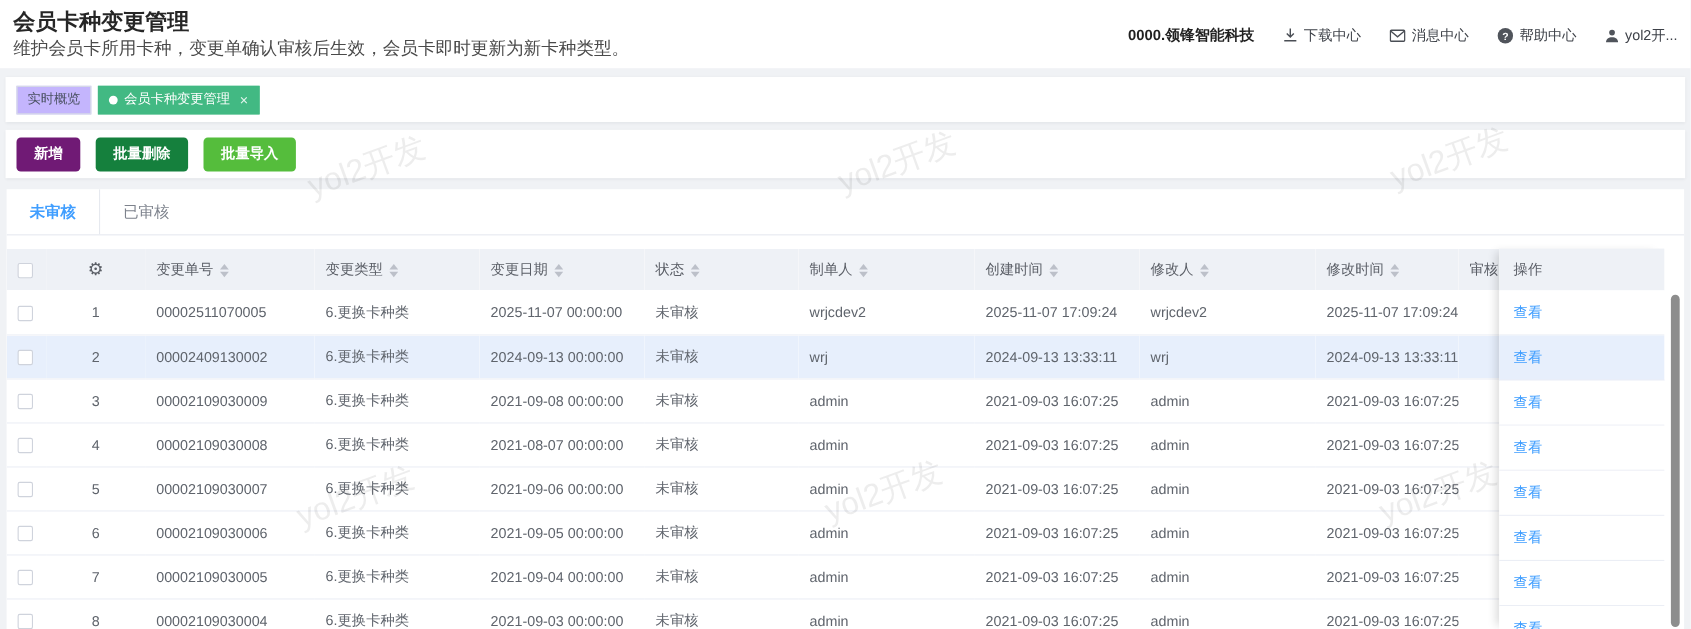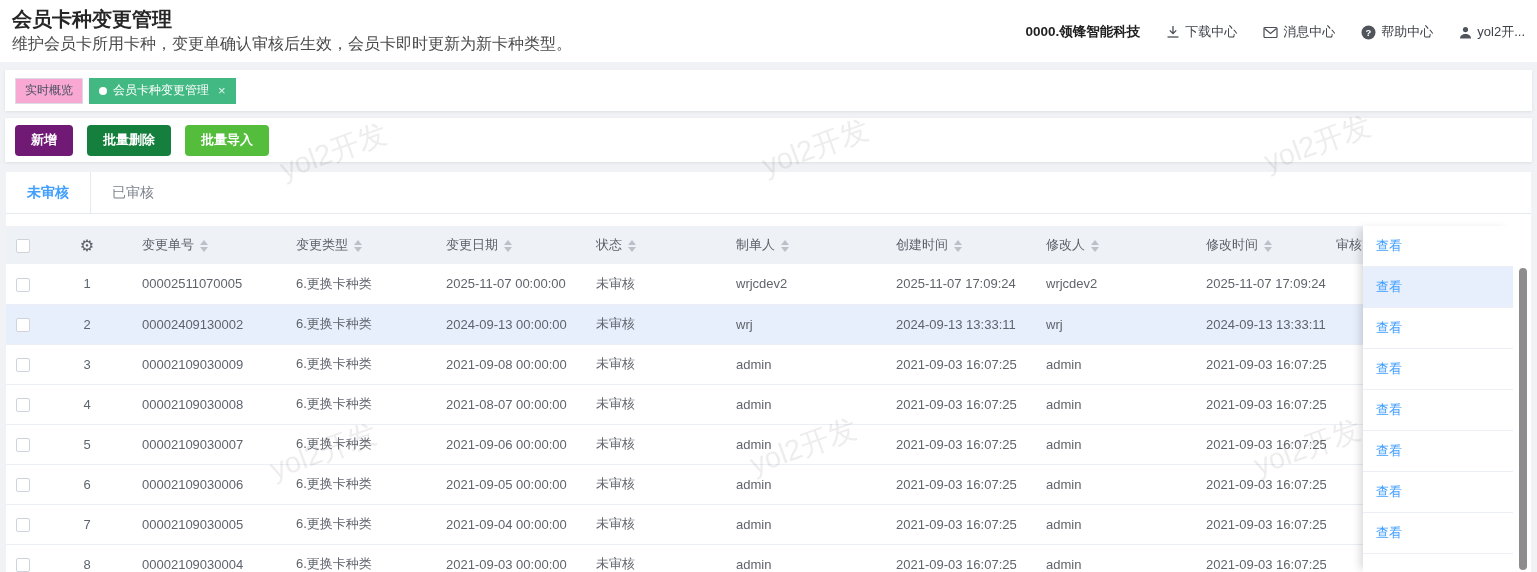--- a/index.html
+++ b/index.html
@@ -16,21 +16,21 @@
   .page-subtitle { position:absolute; left:12px; top:34px; font-size:16px; color:#4a4a4a; }
   .topnav { position:absolute; right:12px; top:23px; display:flex; align-items:center; gap:26px; font-size:13px; white-space:nowrap; }
   .company { font-weight:bold; color:#1f1f1f; font-size:13.5px; }
   .nav-item { display:flex; align-items:center; gap:5px; color:#3d4148; cursor:pointer; }
   .nav-item svg { display:block; }
   .user-label { max-width:56px; overflow:hidden; text-overflow:ellipsis; }
 
   
   .tags-bar { margin:8px 5px 0; background:#fff; height:41px; display:flex; align-items:center; gap:6px;
               padding-left:10px; box-shadow:0 1px 3px rgba(0,21,41,.08); }
-  .tag { height:26px; display:flex; align-items:center; gap:6px; border:1px solid #d8dce5; background:#f9a8d4;
+  .tag { height:26px; display:flex; align-items:center; gap:6px; border:1px solid #d8dce5; background:#c4b5fd;
          padding:0 9px; font-size:12px; color:#495060; cursor:pointer; }
   .tag.active { background:#42b983; border-color:#42b983; color:#fff; }
   .tag .dot { width:8px; height:8px; border-radius:50%; background:#fff; }
   .tag .close { font-size:13px; line-height:1; margin-left:3px; opacity:.85; cursor:pointer; }
 
   
   .toolbar { margin:7px 5px 0; background:#fff; height:44px; display:flex; align-items:center; gap:14px;
              padding-left:10px; box-shadow:0 1px 3px rgba(0,21,41,.08); }
   .btn { height:31px; padding:0 16px; border:none; border-radius:4px; color:#fff; font-size:13px;
          font-weight:bold; cursor:pointer; font-family:inherit; }
@@ -300,20 +300,21 @@
             <td>2021-09-03 16:07:25</td>
             <td>admin</td>
             <td>2021-09-03 16:07:25</td>
             <td></td>
           </tr>
         </tbody>
     </table>
   </div>
 
   <div class="fixed-col">
+    <div class="fhead">操作</div>
     <div>
         <div class="fcell"><a>查看</a></div>
         <div class="fcell hl"><a>查看</a></div>
         <div class="fcell"><a>查看</a></div>
         <div class="fcell"><a>查看</a></div>
         <div class="fcell"><a>查看</a></div>
         <div class="fcell"><a>查看</a></div>
         <div class="fcell"><a>查看</a></div>
         <div class="fcell"><a>查看</a></div>
       </div>

